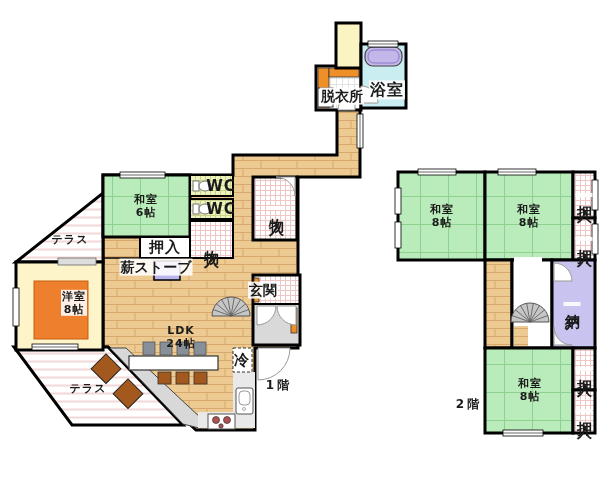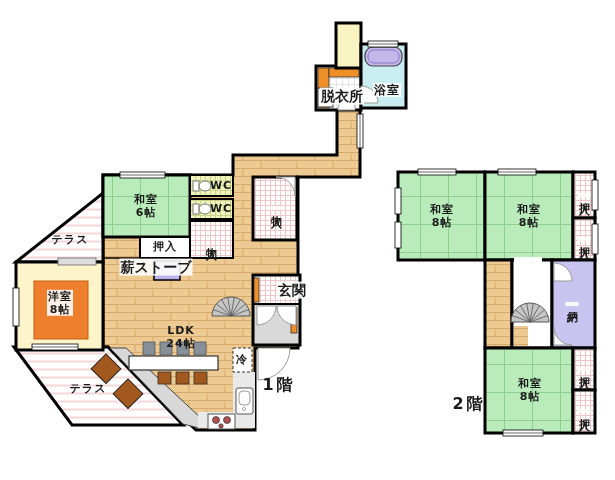--- a/index.html
+++ b/index.html
@@ -1,26 +1,26 @@
 <!DOCTYPE html>
 <html><head>
 <meta charset="utf-8">
 <style>
   html,body{margin:0;padding:0;background:#fff;}
   .plan{position:relative;width:615px;height:480px;background:#fff;outline:1px solid #777;overflow:hidden;
         font-family:"DejaVu Sans",sans-serif;}
   .plan svg{position:absolute;left:0;top:0;}
-  .lbl{position:absolute;transform:translate(-50%,-50%);font-weight:bold;font-size:11px;color:#1a1a1a;
+  .lbl{position:absolute;transform:translate(-50%,-50%);font-weight:bold;font-size:15px;color:#1a1a1a;
        white-space:pre-line;text-align:center;line-height:1.2;letter-spacing:1px;}
   .vert{writing-mode:vertical-rl;letter-spacing:2px;line-height:1;}
   .chip{background:rgba(255,255,255,.88);padding:0 1px;}
   .s8{font-size:14px;letter-spacing:0;}
-  .s10{font-size:12px;}
+  .s10{font-size:16px;}
   .s11{font-size:11px;}
-  .s14{font-size:16px;letter-spacing:3px;}
+  .s14{font-size:12px;letter-spacing:3px;}
 </style>
 </head>
 <body>
 
 <div class="plan">
 <svg width="615" height="480" viewBox="0 0 615 480">
   <defs>
     <pattern id="pWood" width="36" height="16" patternUnits="userSpaceOnUse">
       <rect width="36" height="16" fill="#edca92"></rect>
       <path d="M0 0.5H36 M0 8.5H36" stroke="#d7a96c" stroke-width="1"></path>
@@ -198,26 +198,26 @@
 
 <div class="lbl s11" style="left:146px;top:206px">和室
 6帖</div>
 <div class="lbl" style="left:165px;top:247px">押入</div>
 <div class="lbl vert" style="left:211px;top:240px">物入</div>
 <div class="lbl vert chip" style="left:276px;top:208px">物入</div>
 <div class="lbl" style="left:221px;top:186px">WC</div>
 <div class="lbl" style="left:221px;top:209px">WC</div>
 <div class="lbl s11" style="left:70px;top:240px">テラス</div>
 <div class="lbl s11" style="left:88px;top:389px">テラス</div>
-<div class="lbl s11 chip" style="left:60px;top:303px">洋室
+<div class="lbl s11 chip" style="left:74px;top:303px">洋室
 8帖</div>
 <div class="lbl s11" style="left:181px;top:337px">LDK
 24帖</div>
 <div class="lbl s8 chip" style="left:156px;top:267px">薪ストーブ</div>
-<div class="lbl s8 chip" style="left:292px;top:290px">玄関</div>
+<div class="lbl s8 chip" style="left:263px;top:290px">玄関</div>
 <div class="lbl" style="left:242px;top:360px">冷</div>
 <div class="lbl s8 chip" style="left:342px;top:96px">脱衣所</div>
 <div class="lbl s10 chip" style="left:387px;top:90px">浴室</div>
 <div class="lbl s14" style="left:279px;top:385px">1階</div>
 
 <div class="lbl s11" style="left:442px;top:216px">和室
 8帖</div>
 <div class="lbl s11" style="left:529px;top:216px">和室
 8帖</div>
 <div class="lbl s11" style="left:530px;top:390px">和室

